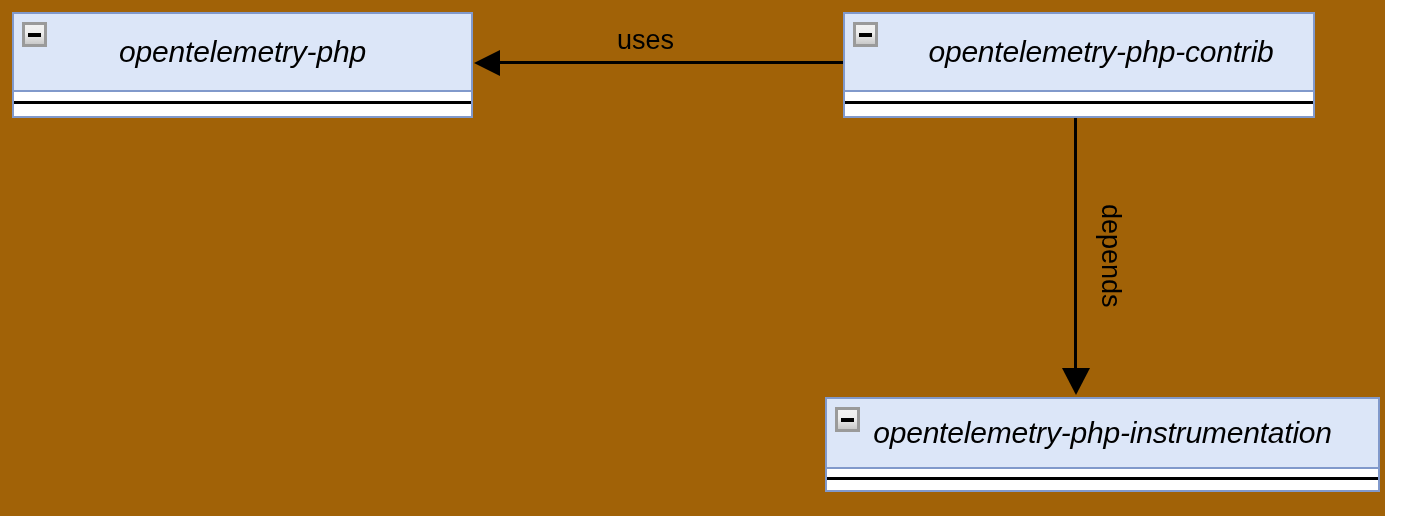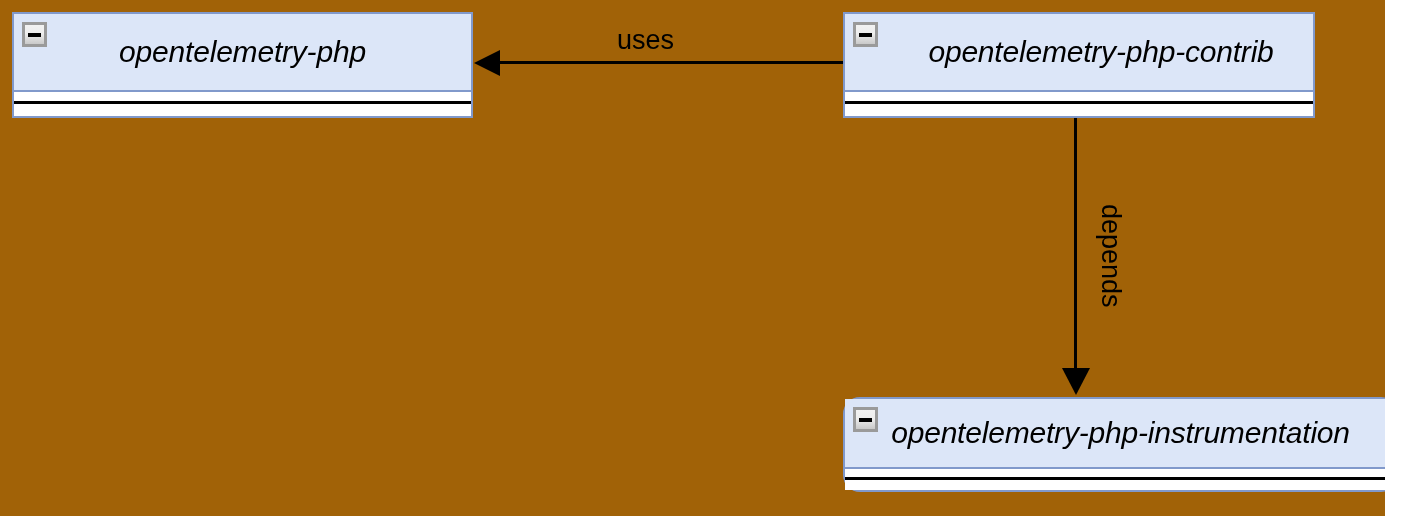--- a/index.html
+++ b/index.html
@@ -143,21 +143,21 @@
       <span class="collapse-icon">
         <span class="bar"></span>
       </span>
       <span class="uml-title-text">opentelemetry-php-contrib</span>
     </div>
     <div class="uml-compartments">
       <div class="uml-compartment-sep"></div>
     </div>
   </div>
 
-  <div class="uml-box" style="left:843px; top:397px; width:555px; height:95px;border-radius:17px;">
+  <div class="uml-box" style="left:825px; top:397px; width:555px; height:95px;">
     <div class="uml-title" style="height:70px;">
       <span class="collapse-icon">
         <span class="bar"></span>
       </span>
       <span class="uml-title-text">opentelemetry-php-instrumentation</span>
     </div>
     <div class="uml-compartments" style="height:21px;">
       <div class="uml-compartment-sep" style="top:8px;"></div>
     </div>
   </div>

